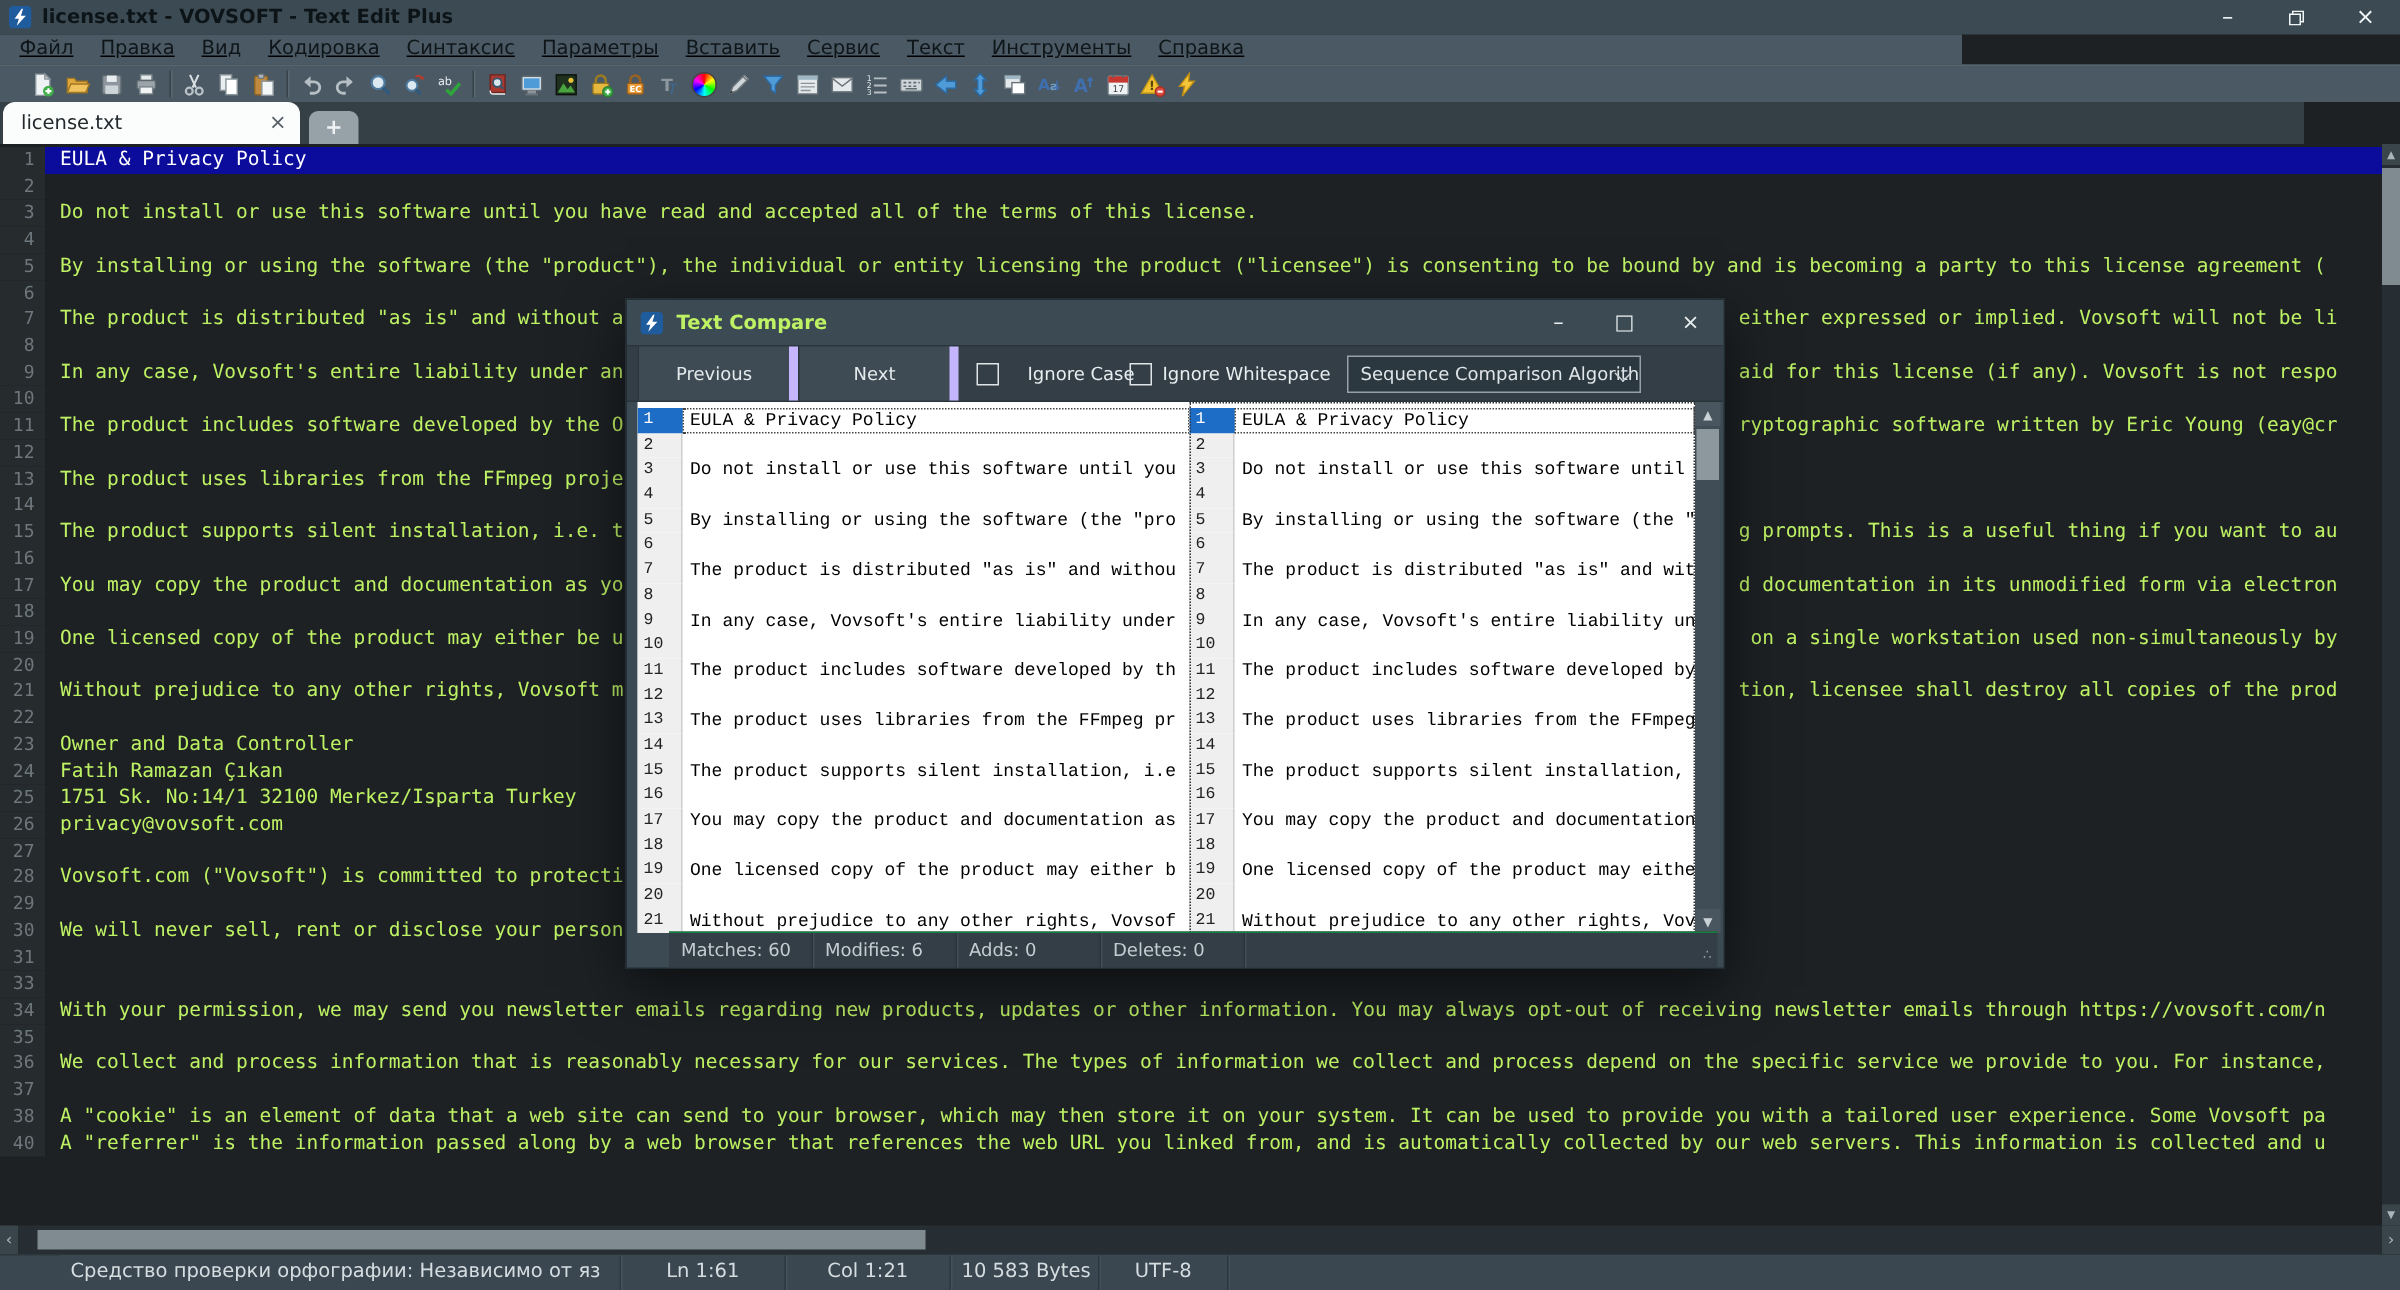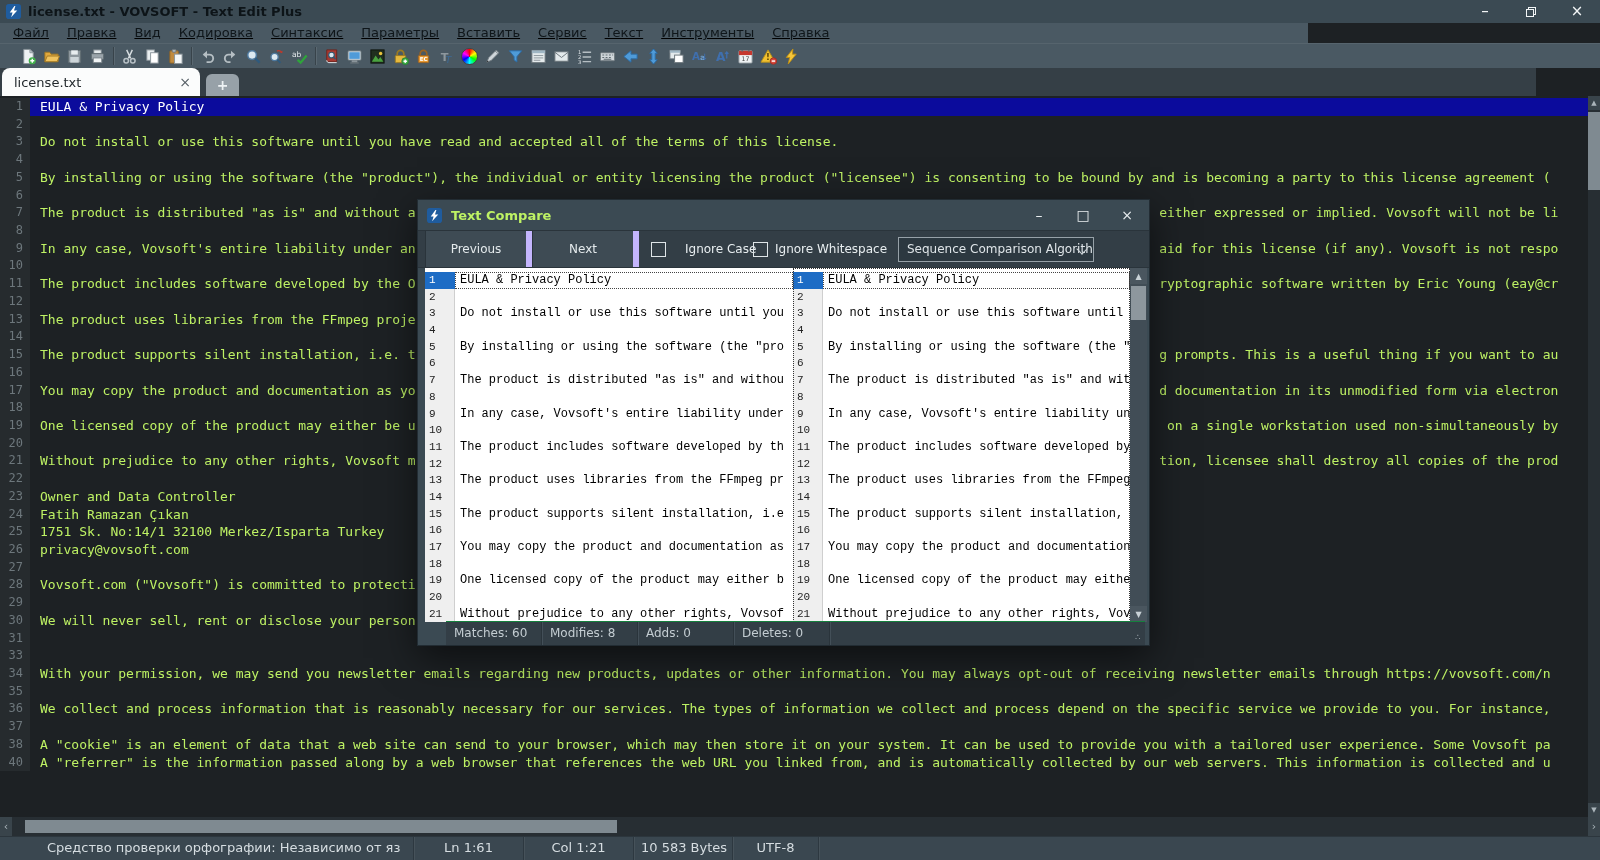--- a/index.html
+++ b/index.html
@@ -729,20 +729,20 @@
         </div>
       <div class="pane-scroll">
         <div class="ps-arrow" style="top:0;">▲</div>
         <div class="ps-thumb"></div>
         <div class="ps-arrow" style="bottom:0;">▼</div>
       </div>
     </div>
 
     <div class="dlg-status" id="dlgstatus">
         <div class="ds-cell">Matches: 60</div>
-        <div class="ds-cell">Modifies: 8</div>
+        <div class="ds-cell">Modifies: 6</div>
         <div class="ds-cell">Adds: 0</div>
         <div class="ds-cell">Deletes: 0</div>
         <div class="ds-grip">∴</div>
       </div>
   </div>
 
 </div>
 
 </body></html>

